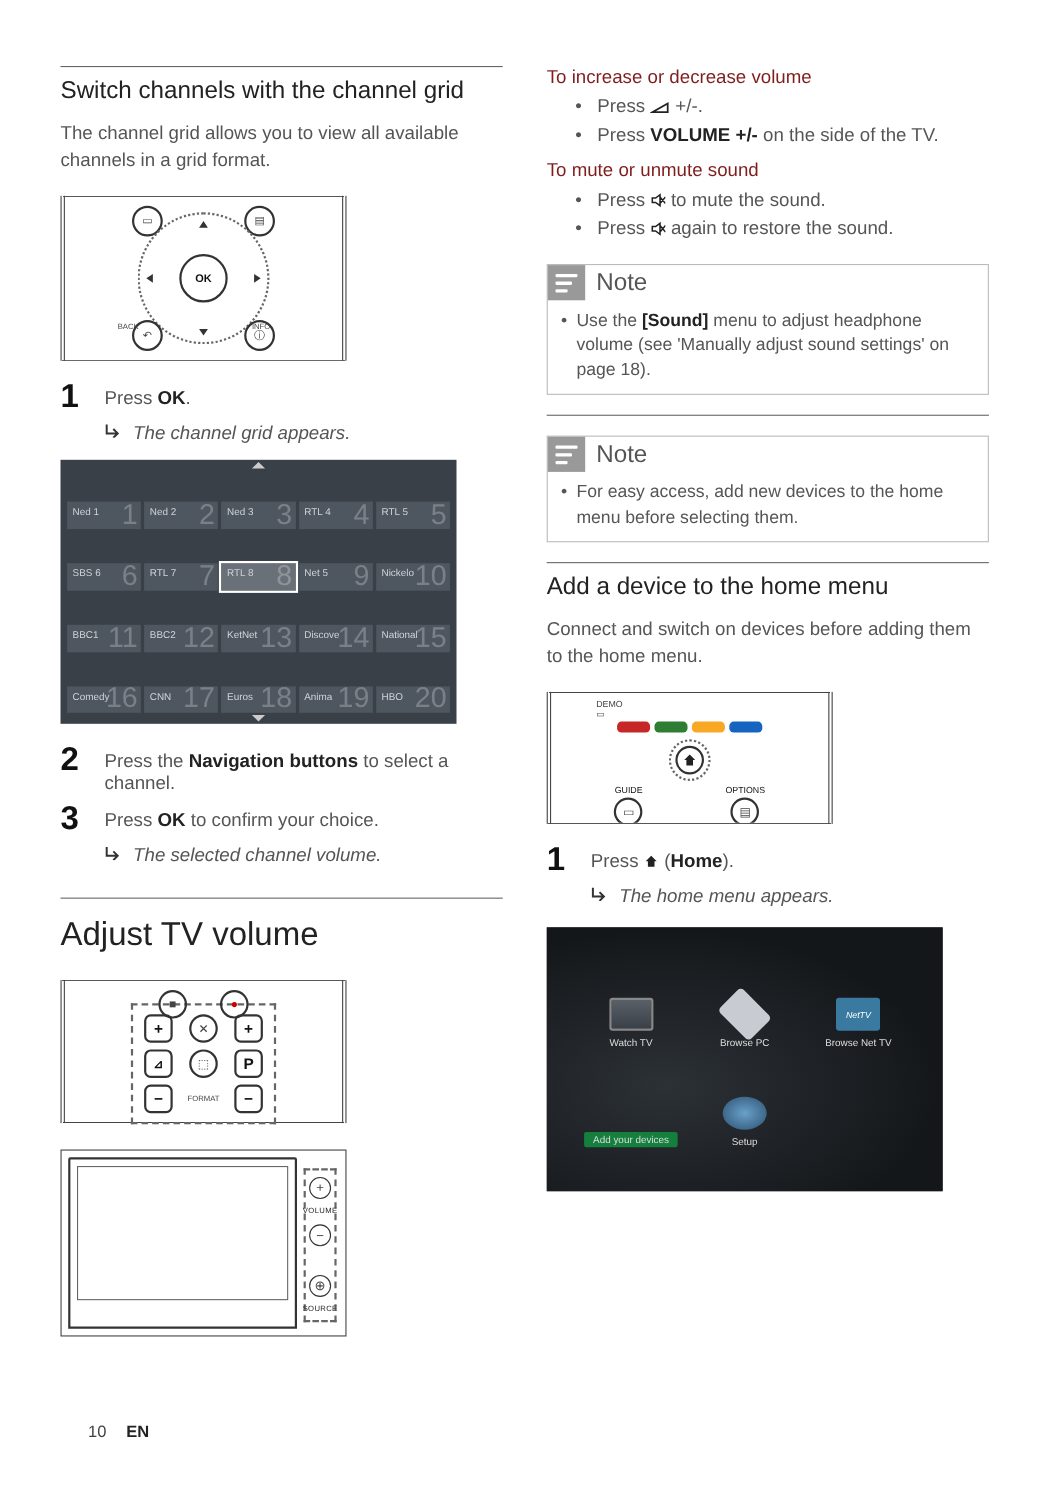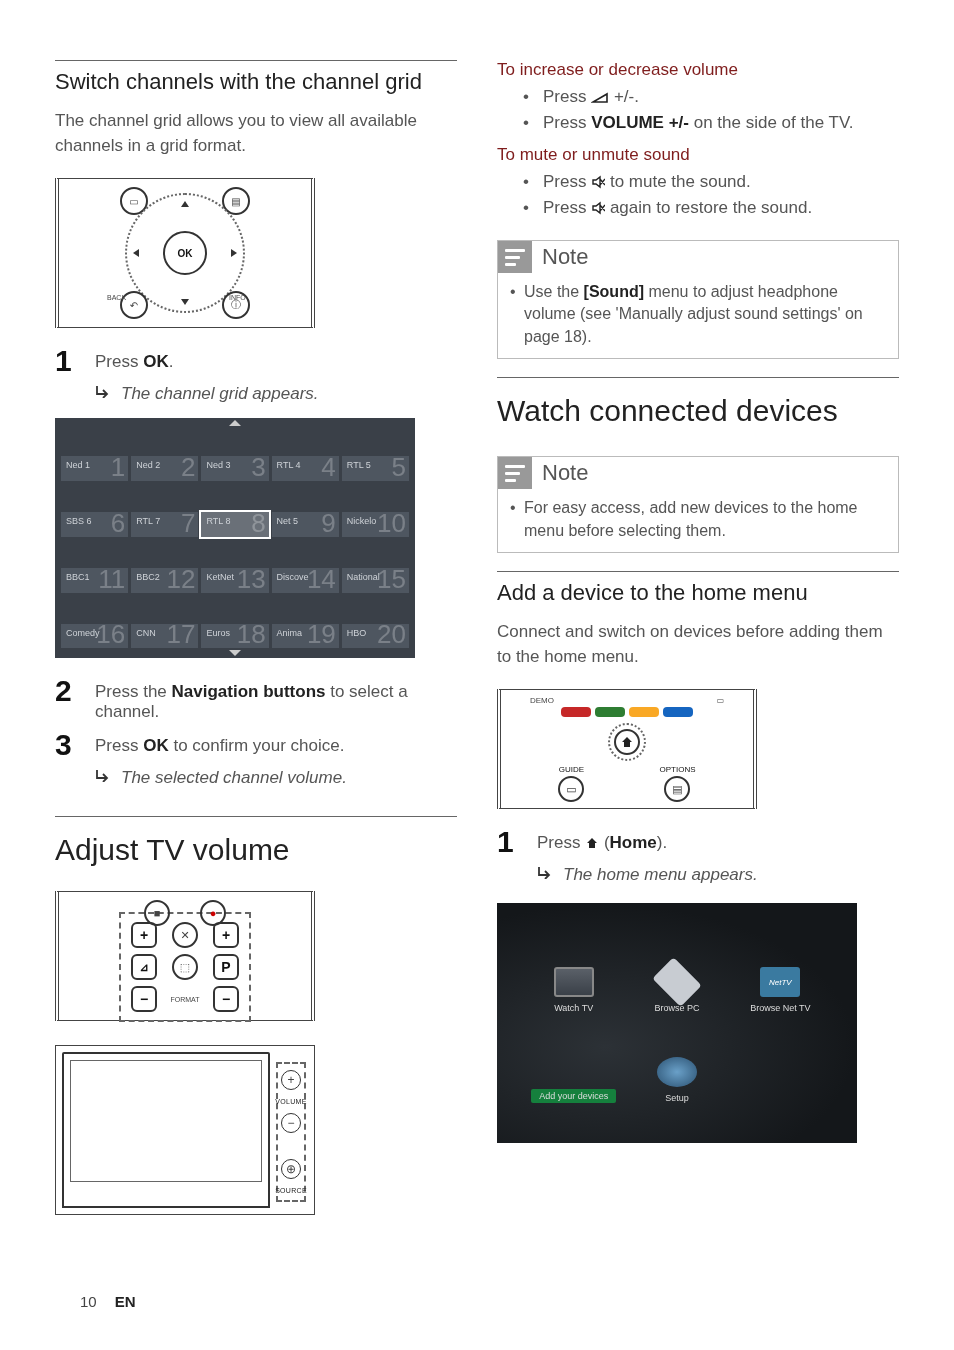--- a/index.html
+++ b/index.html
@@ -248,21 +248,20 @@
       <div class="note-body">
           <ul>
             <li>
         <span>Use the </span><span class="bold">[Sound]</span><span> menu to adjust headphone volume (see 'Manually adjust sound settings' on page 18).</span>
       </li>
           </ul>
         </div>
     </div>
 
     <div class="rule"></div>
-    <div class="h2">Watch connected devices</div>
 
     <div class="note-box">
       <div class="note-head">
         <div class="note-icon">
             <span></span>
             <span></span>
             <span></span>
           </div>
         <div class="note-title">Note</div>
       </div>
@@ -272,21 +271,21 @@
           </ul>
         </div>
     </div>
 
     <div class="rule"></div>
     <div class="h3">Add a device to the home menu</div>
     <div class="body">Connect and switch on devices before adding them to the home menu.</div>
 
     <div class="fig fig-remote3" style="border-left:4px double #444;border-right:4px double #444;">
       <div class="r3-wrap">
-        <div style="display:flex;justify-content:space-between;width:194px;font-size:8px;margin-bottom:2px;">
+        <div style="display:flex;justify-content:space-between;width:170px;font-size:8px;margin-bottom:2px;flex-direction:column;">
           <span>DEMO</span>
           <span>▭</span>
         </div>
         <div class="r3-colors">
           <div class="cbtn" style="background:#c62828;"></div>
           <div class="cbtn" style="background:#2e7d32;"></div>
           <div class="cbtn" style="background:#f9a825;"></div>
           <div class="cbtn" style="background:#1565c0;"></div>
         </div>
         <div class="home-circle">

